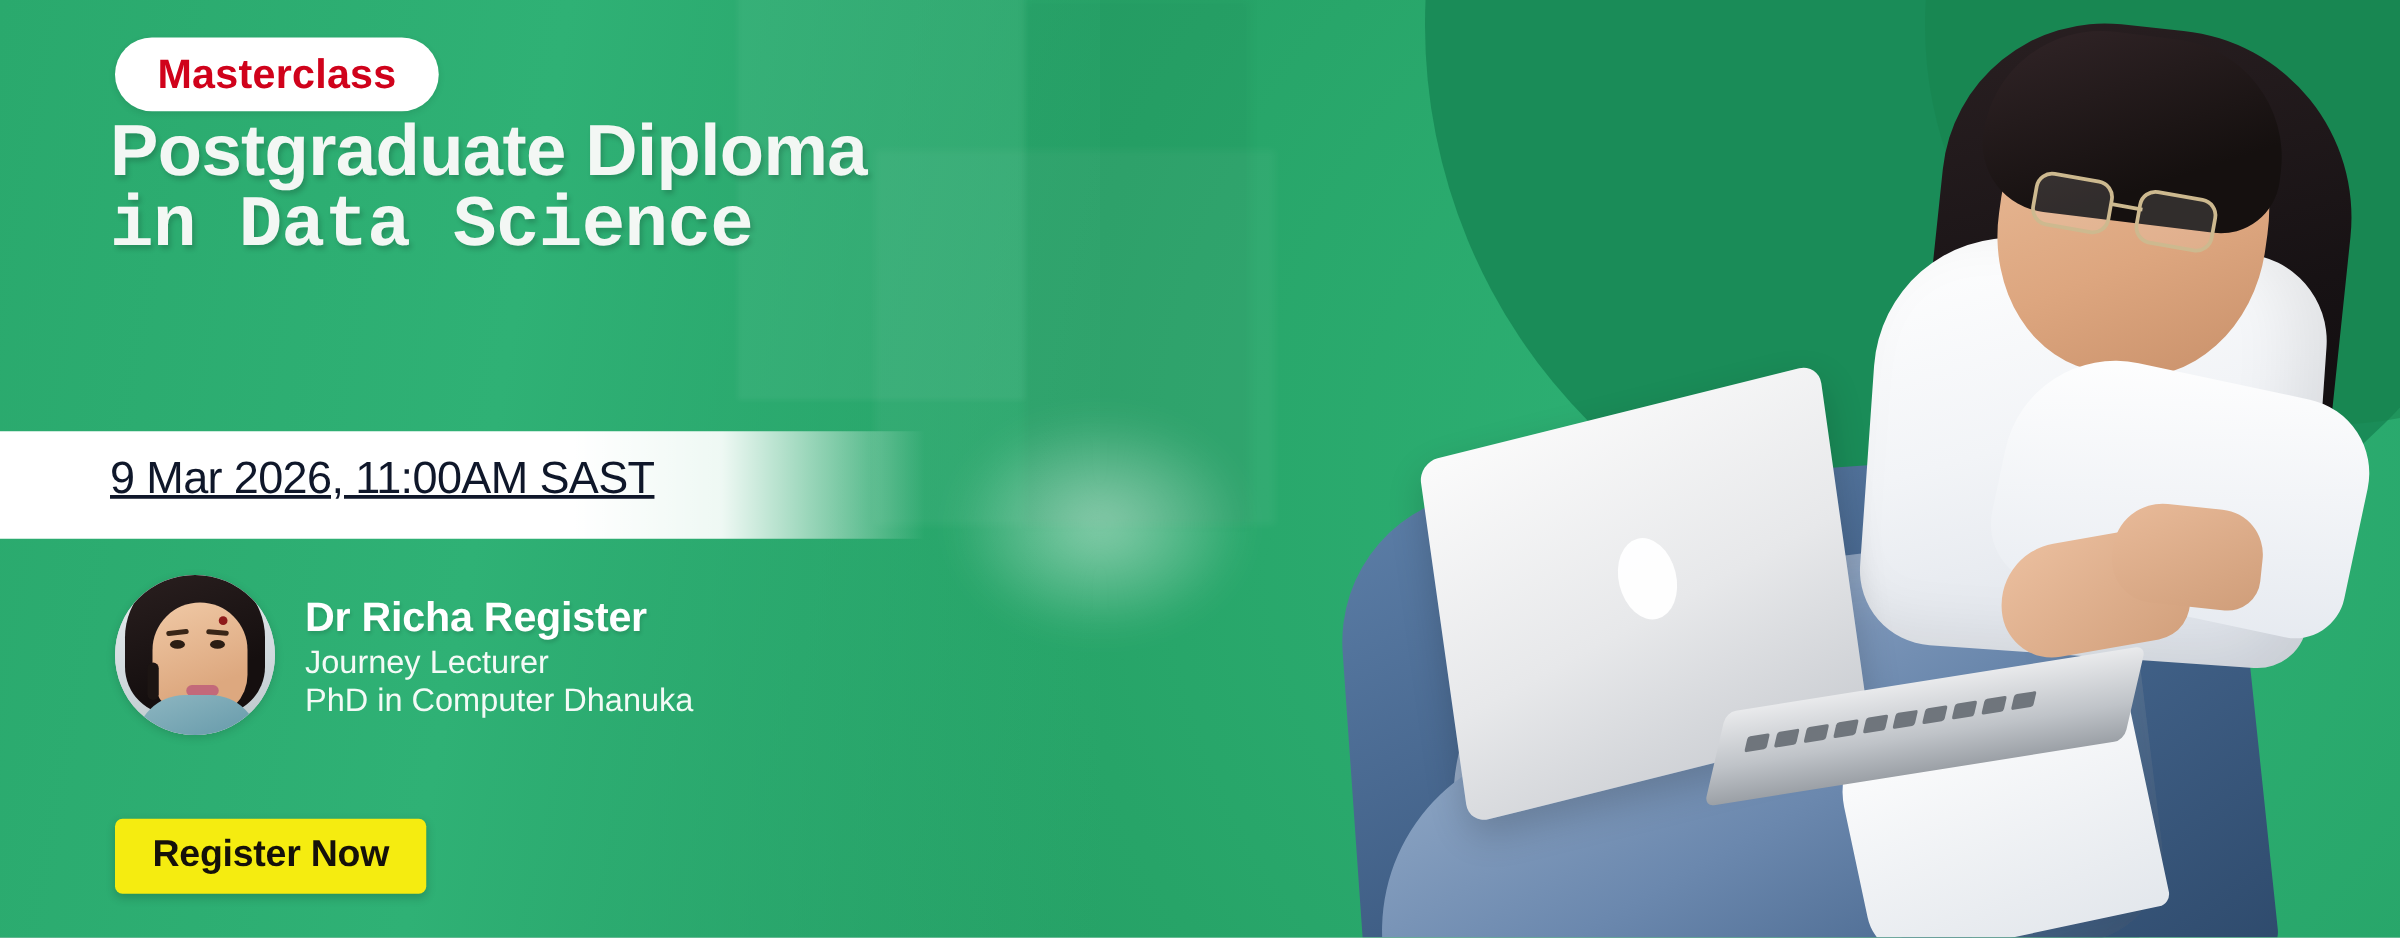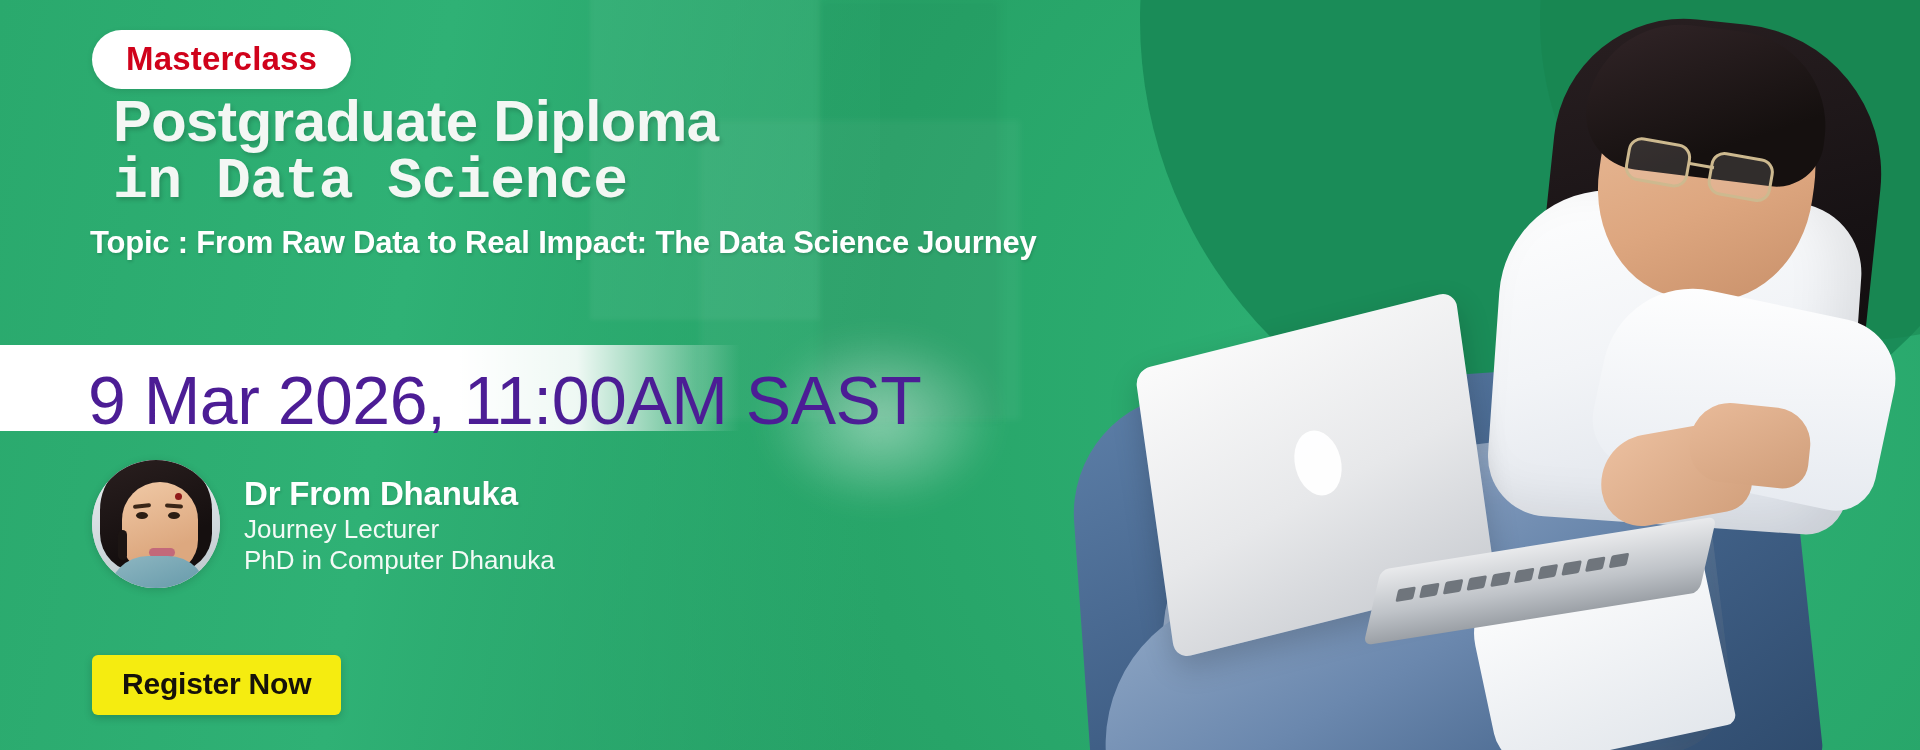--- a/index.html
+++ b/index.html
@@ -221,40 +221,39 @@
   .badge-text{
     font-size:33px; font-weight:700; color:#d0021b;
     letter-spacing:.2px; line-height:1;
   }
 
   .title{
     position:absolute; left:88px; top:90px;
     font-size:58px; font-weight:700; color:#f3f7f4;
     line-height:1.06; letter-spacing:-.5px;
     text-shadow:2px 3px 4px rgba(0,0,0,.17);
-    margin-left:25px;
   }
   .title .l2{ display:block;font-family:Liberation Mono, monospace; }
 
   .topic{
     position:absolute; left:90px; top:225px;
     font-size:31px; font-weight:700; color:#ffffff;
     letter-spacing:-.2px; white-space:nowrap;
     text-shadow:1px 2px 3px rgba(0,0,0,.14);
   }
 
   .date-bar{
     position:absolute; left:0; top:345px;
     width:740px; height:86px;
     background:linear-gradient(90deg,#ffffff 0%, #ffffff 62%, rgba(255,255,255,.92) 78%, rgba(255,255,255,0) 100%);
   }
   .date-text{
     position:absolute; left:88px; top:361px;
-    font-size:68px; font-weight:400; color:#4c1d95;
-    letter-spacing:-.5px; white-space:nowrap;
+    font-size:36px; font-weight:400; color:#0f172a;
+    letter-spacing:-.5px; white-space:nowrap;text-decoration:underline;
   }
 
   .speaker{
     position:absolute; left:92px; top:460px;
     display:flex; align-items:center; gap:24px;
   }
   .avatar{
     width:128px; height:128px; border-radius:50%;
     overflow:hidden; position:relative;
     background:#cdd4d8;
@@ -378,41 +377,40 @@
 
     <div class="badge">
       <span class="badge-text">Masterclass</span>
     </div>
 
     <h1 class="title">
       <span>Postgraduate Diploma</span>
       <span class="l2">in Data Science</span>
     </h1>
 
-    <div class="topic">Topic : From Raw Data to Real Impact: The Data Science Journey</div>
 
     <div class="date-bar"></div>
     <div class="date-text">9 Mar 2026, 11:00AM SAST</div>
 
     <div class="speaker">
       <div class="avatar">
         <span class="av-bg"></span>
         <span class="av-hair"></span>
         <span class="av-face"></span>
         <span class="av-brow l"></span>
         <span class="av-brow r"></span>
         <span class="av-eye l"></span>
         <span class="av-eye r"></span>
         <span class="av-bindi"></span>
         <span class="av-lip"></span>
         <span class="av-earring"></span>
         <span class="av-body"></span>
       </div>
       <div class="sp-lines">
-        <div class="sp-name">Dr From Dhanuka</div>
+        <div class="sp-name">Dr Richa Register</div>
         <div class="sp-role">Journey Lecturer</div>
         <div class="sp-qual">PhD in Computer Dhanuka</div>
       </div>
     </div>
 
     <button class="cta">
       <span class="cta-text">Register Now</span>
     </button>
 
   </div>

